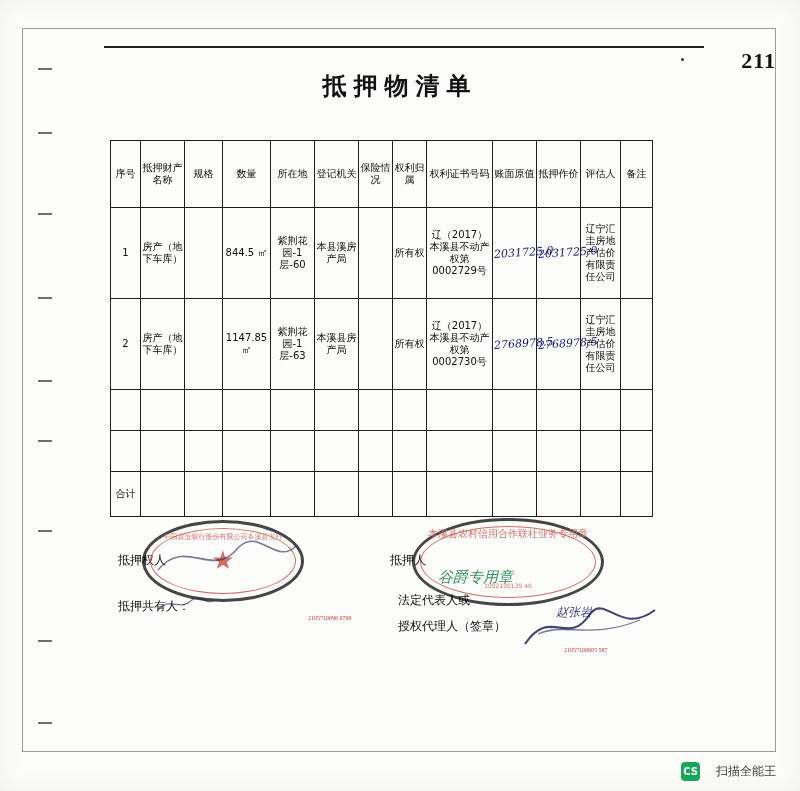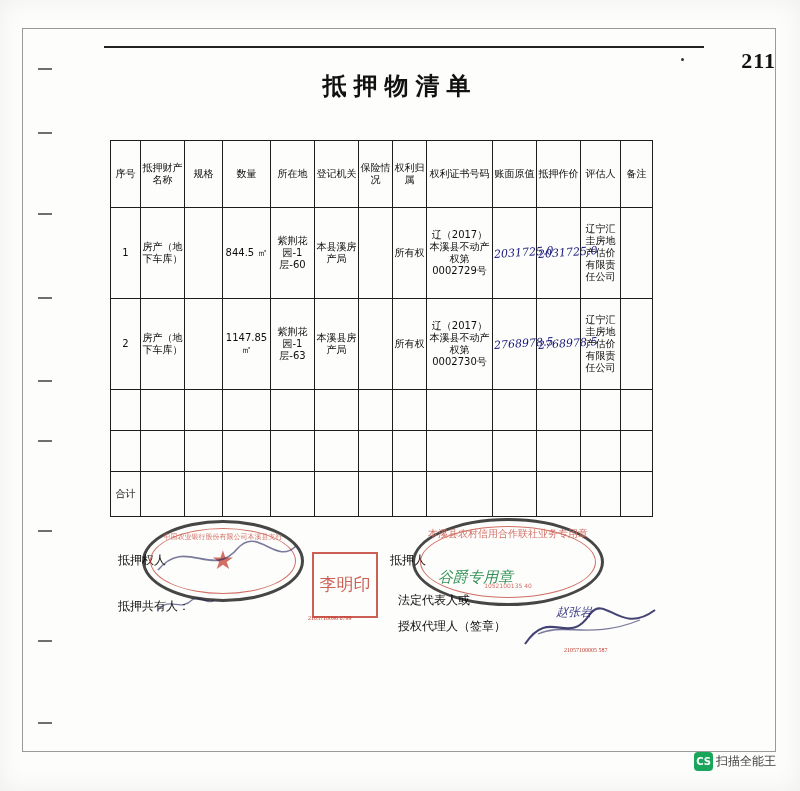--- a/index.html
+++ b/index.html
@@ -149,22 +149,22 @@
   }
   .ink{
     position:absolute;
     color:#1a1a6e;
     font-family:"DejaVu Serif", serif;
     font-style:italic;
     opacity:.85;
   }
   .watermark-svg{position:absolute;pointer-events:none;}
   .footer-brand{
-    position:absolute;right:24px;bottom:20px;
-    display:flex;align-items:center;gap:3px;
+    position:absolute;right:24px;bottom:10px;
+    display:flex;align-items:center;gap:16px;
     font-family:"DejaVu Sans", sans-serif;
     font-size:12px;color:#3a3a3a;
   }
   .cs-badge{
     width:19px;height:19px;border-radius:4px;
     background:#1aa65a;color:#fff;
     font-size:10px;font-weight:bold;
     display:flex;align-items:center;justify-content:center;
     font-family:"DejaVu Sans", sans-serif;
   }
@@ -341,23 +341,20 @@
     <div class="star">★</div>
   </div>
 
   <div class="stamp-round" style="left:412px;top:518px;width:186px;height:82px;">
     <div class="inner"></div>
     <div class="ctext" style="top:16%;font-size:10px;">本溪县农村信用合作联社业务专用章</div>
     <div class="ctext" style="top:78%;font-size:6px;">1052100135 40</div>
   </div>
   <div class="ink" style="left:438px;top:568px;font-size:15px;color:#15803d;">谷爵专用章</div>
 
-  <div class="stamp-square" style="left:312px;top:552px;width:62px;height:62px;">
-    <div class="sq-txt">李明印</div>
-  </div>
   <div class="lbl" style="left:308px;top:615px;font-size:6px;color:#c0392b;">2105710096 6799</div>
 
   <div class="lbl" style="left:564px;top:647px;font-size:6px;color:#c0392b;">21057100005 587</div>
 
   <svg class="watermark-svg" style="left:520px;top:596px;" width="140" height="60" viewBox="0 0 140 60">
     <path d="M5,48 C30,10 48,52 70,18 C86,-2 100,40 135,14" stroke="#23235c" stroke-width="2.1" fill="none" opacity=".85"></path>
     <path d="M18,38 C44,26 70,44 120,24" stroke="#23235c" stroke-width="1.3" fill="none" opacity=".6"></path>
   </svg>
   <div class="ink" style="left:556px;top:604px;font-size:12px;">赵张岩</div>
 

